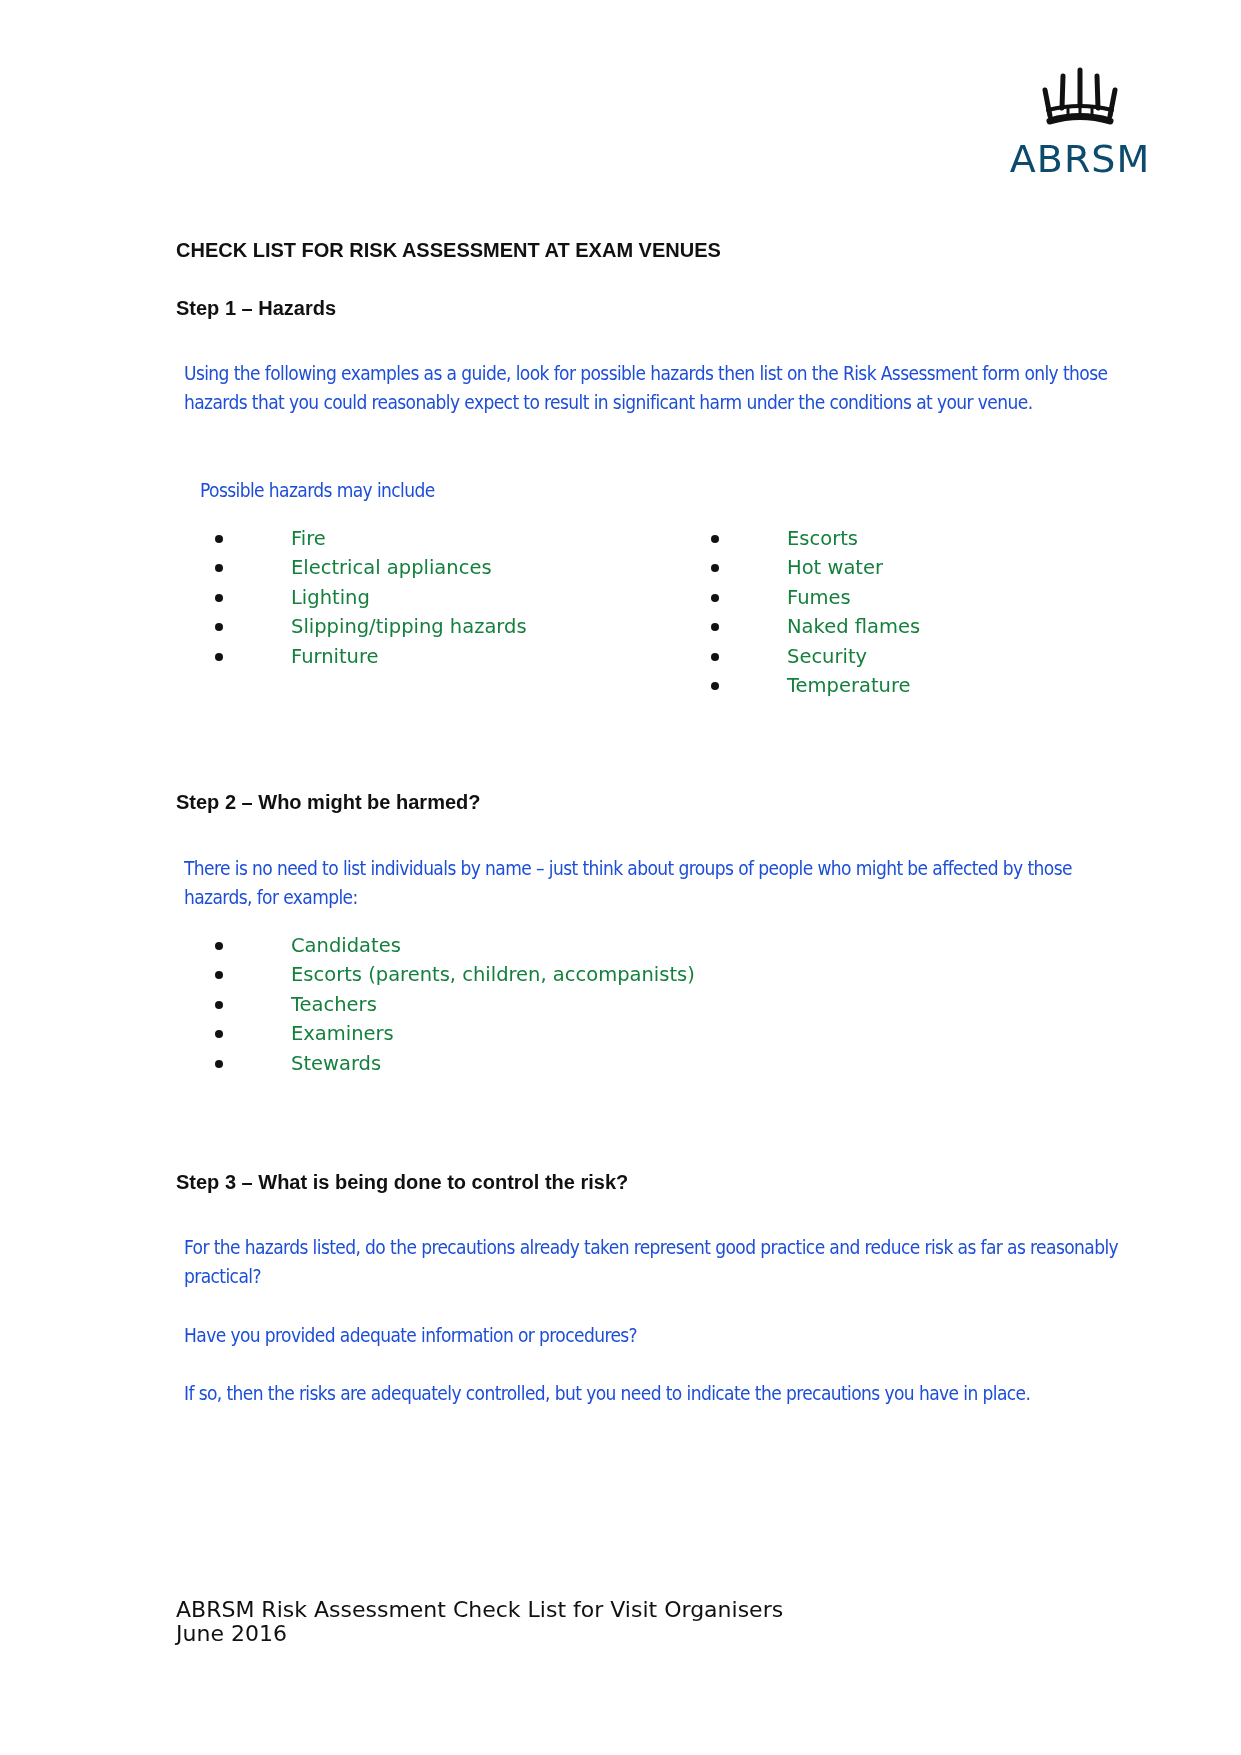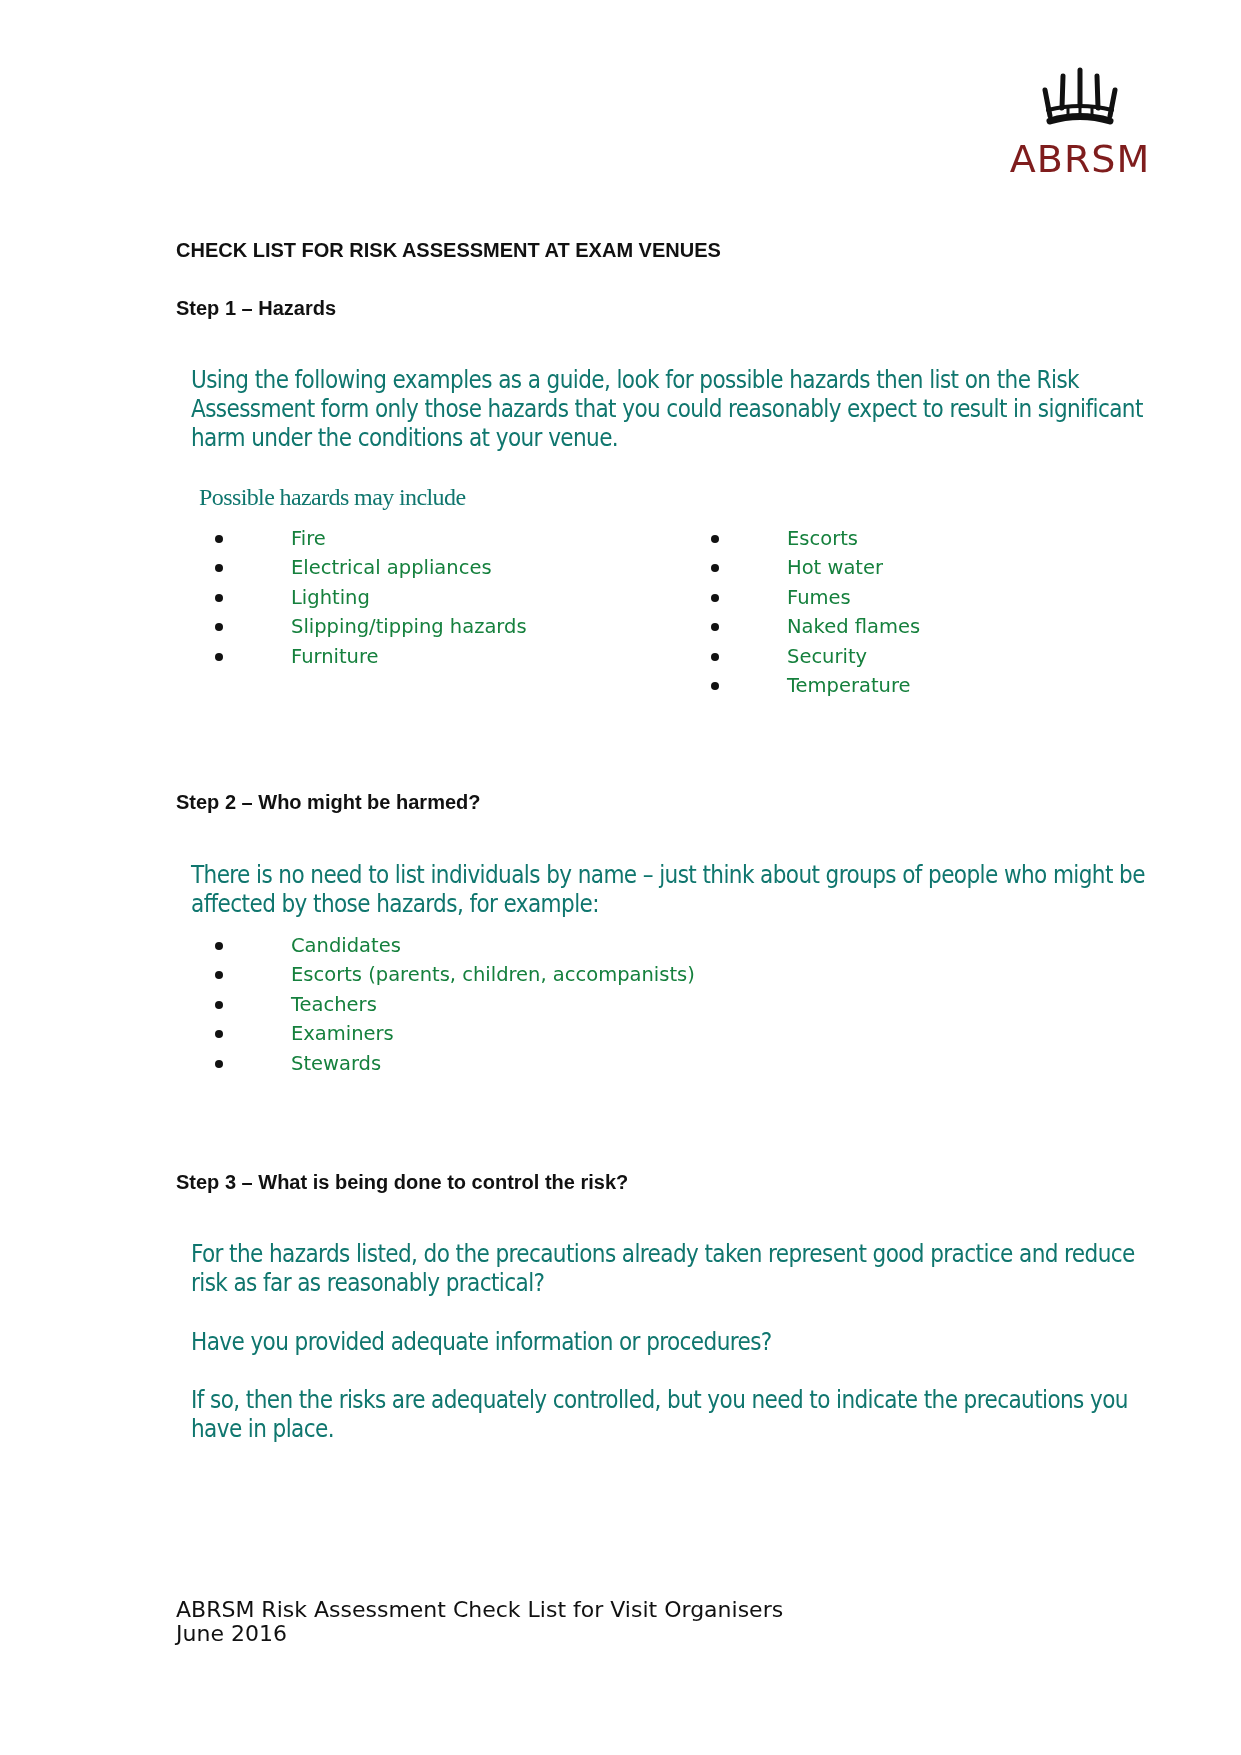--- a/index.html
+++ b/index.html
@@ -6,29 +6,29 @@
     body {
       width: 1241px; height: 1755px; position: relative; overflow: hidden;
       font-family: "DejaVu Sans", sans-serif; color: #111111;
     }
     .abs { position: absolute; }
     .logo { left: 1005px; top: 66px; width: 150px; height: 120px; }
     .logo svg { display: block; margin: 0 auto; }
     .logo-text {
       position: absolute; left: 0; top: 74px; width: 150px; text-align: center;
       font-family: "DejaVu Sans", sans-serif; font-size: 38px; letter-spacing: 1px;
-      color: #7f1d1d; line-height: 1;
+      color: #0c4a6e; line-height: 1;
     }
     .heading {
       font-family: "Liberation Sans", sans-serif; font-weight: bold; font-size: 20px;
       color: #111; white-space: nowrap; line-height: 1;
     }
     .para {
-      font-family: "DejaVu Sans", sans-serif; font-size: 24px; line-height: 29px;
-      color: #0f766e; width: 1000px; margin: 15px;
+      font-family: "DejaVu Sans", sans-serif; font-size: 19px; line-height: 29px;
+      color: #1d4ed8; width: 1000px; margin: 8px;
     }
     .para.condensed { font-stretch: condensed; letter-spacing: -0.6px; }
     ul.bullets { list-style: none; margin: 0; padding: 0; }
     ul.bullets li {
       position: relative; height: 29.4px; line-height: 29.4px;
       font-family: "DejaVu Sans", sans-serif; font-size: 19.5px; color: #15803d;
       padding-left: 76px; white-space: nowrap;
     }
     ul.bullets li .dot {
       position: absolute; left: 0; top: 11px; width: 8px; height: 8px;
@@ -56,21 +56,21 @@
       <line x1="60" y1="42" x2="60" y2="50" stroke-width="3"></line>
     </g>
   </svg>
   <div class="logo-text">ABRSM</div>
 </div>
 
 <div class="abs heading" style="left:176px; top:240px;">CHECK LIST FOR RISK ASSESSMENT AT EXAM VENUES</div>
 
 <div class="abs heading" style="left:176px; top:298px;">Step 1 – Hazards</div>
 <p class="abs para condensed" style="left:176px; top:351px; width:960px;">Using the following examples as a guide, look for possible hazards then list on the Risk Assessment form only those hazards that you could reasonably expect to result in significant harm under the conditions at your venue.</p>
-<p class="abs para condensed" style="left:184px; top:468px;font-family:Liberation Serif, serif;">Possible hazards may include</p>
+<p class="abs para condensed" style="left:192px; top:468px;">Possible hazards may include</p>
 
 <ul class="abs bullets" style="left:215px; top:524px;">
   <li><span class="dot"></span><span>Fire</span></li>
   <li><span class="dot"></span><span>Electrical appliances</span></li>
   <li><span class="dot"></span><span>Lighting</span></li>
   <li><span class="dot"></span><span>Slipping/tipping hazards</span></li>
   <li><span class="dot"></span><span>Furniture</span></li>
 </ul>
 
 <ul class="abs bullets" style="left:711px; top:524px;">

